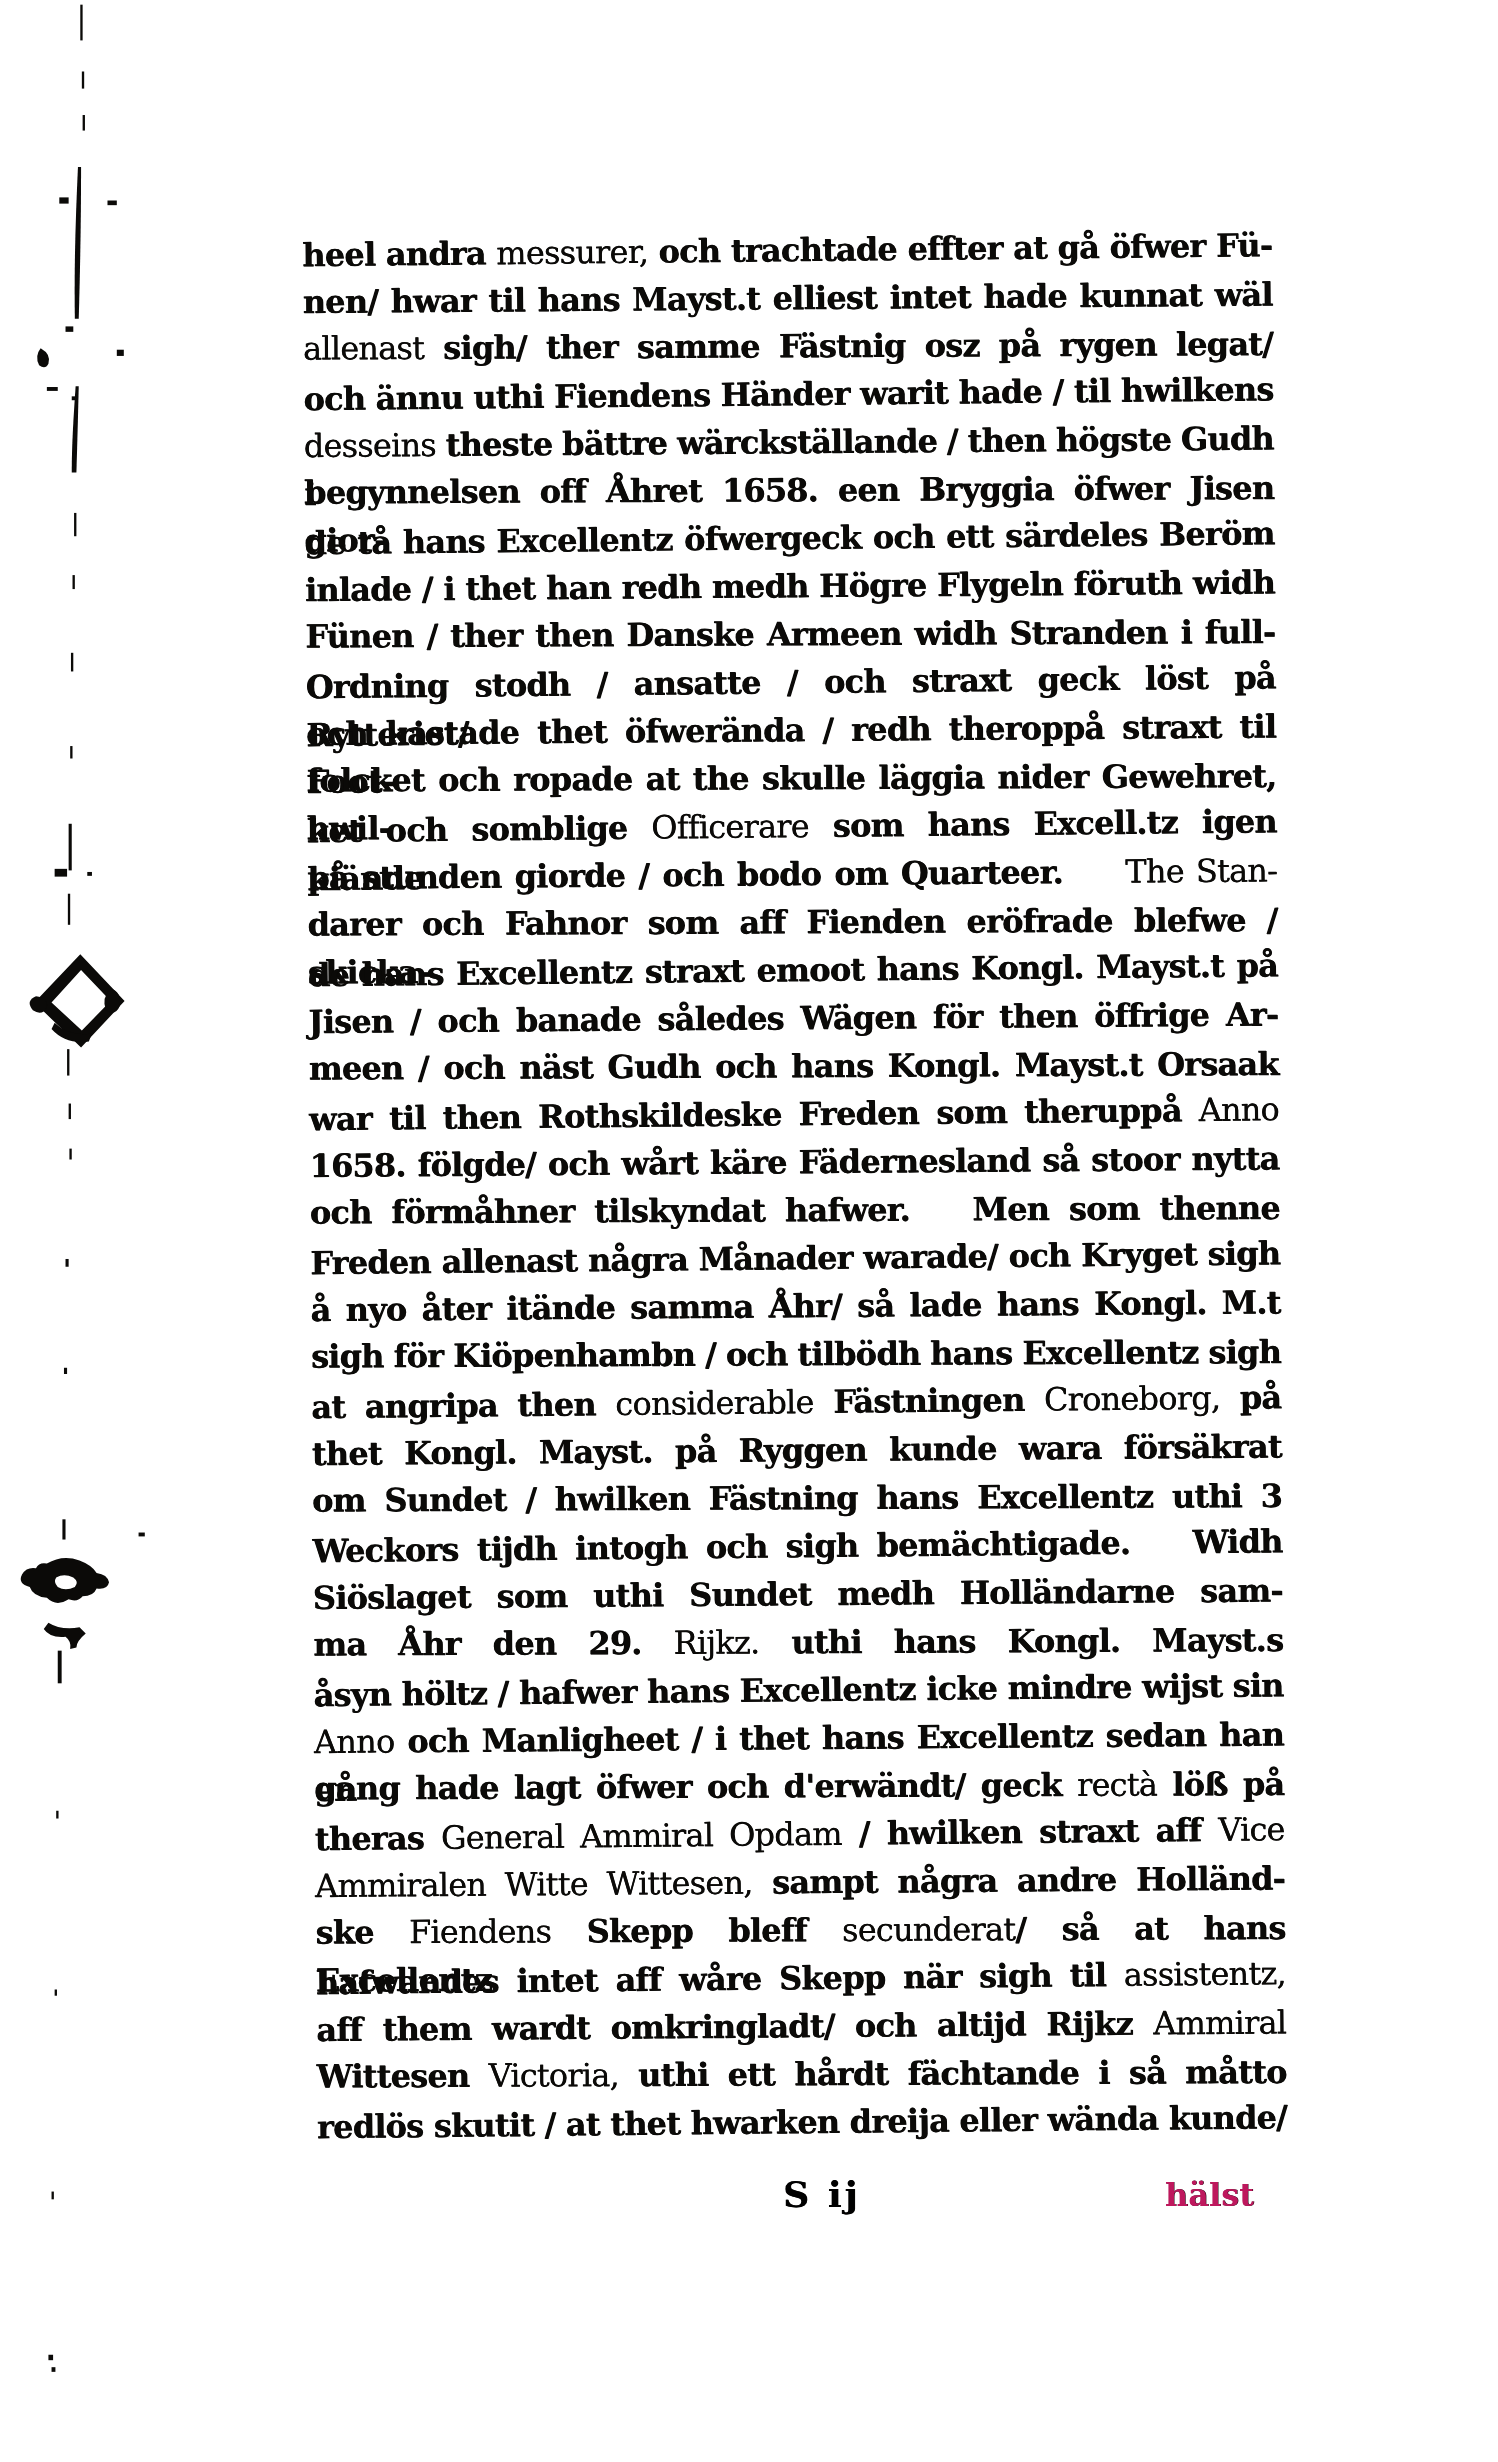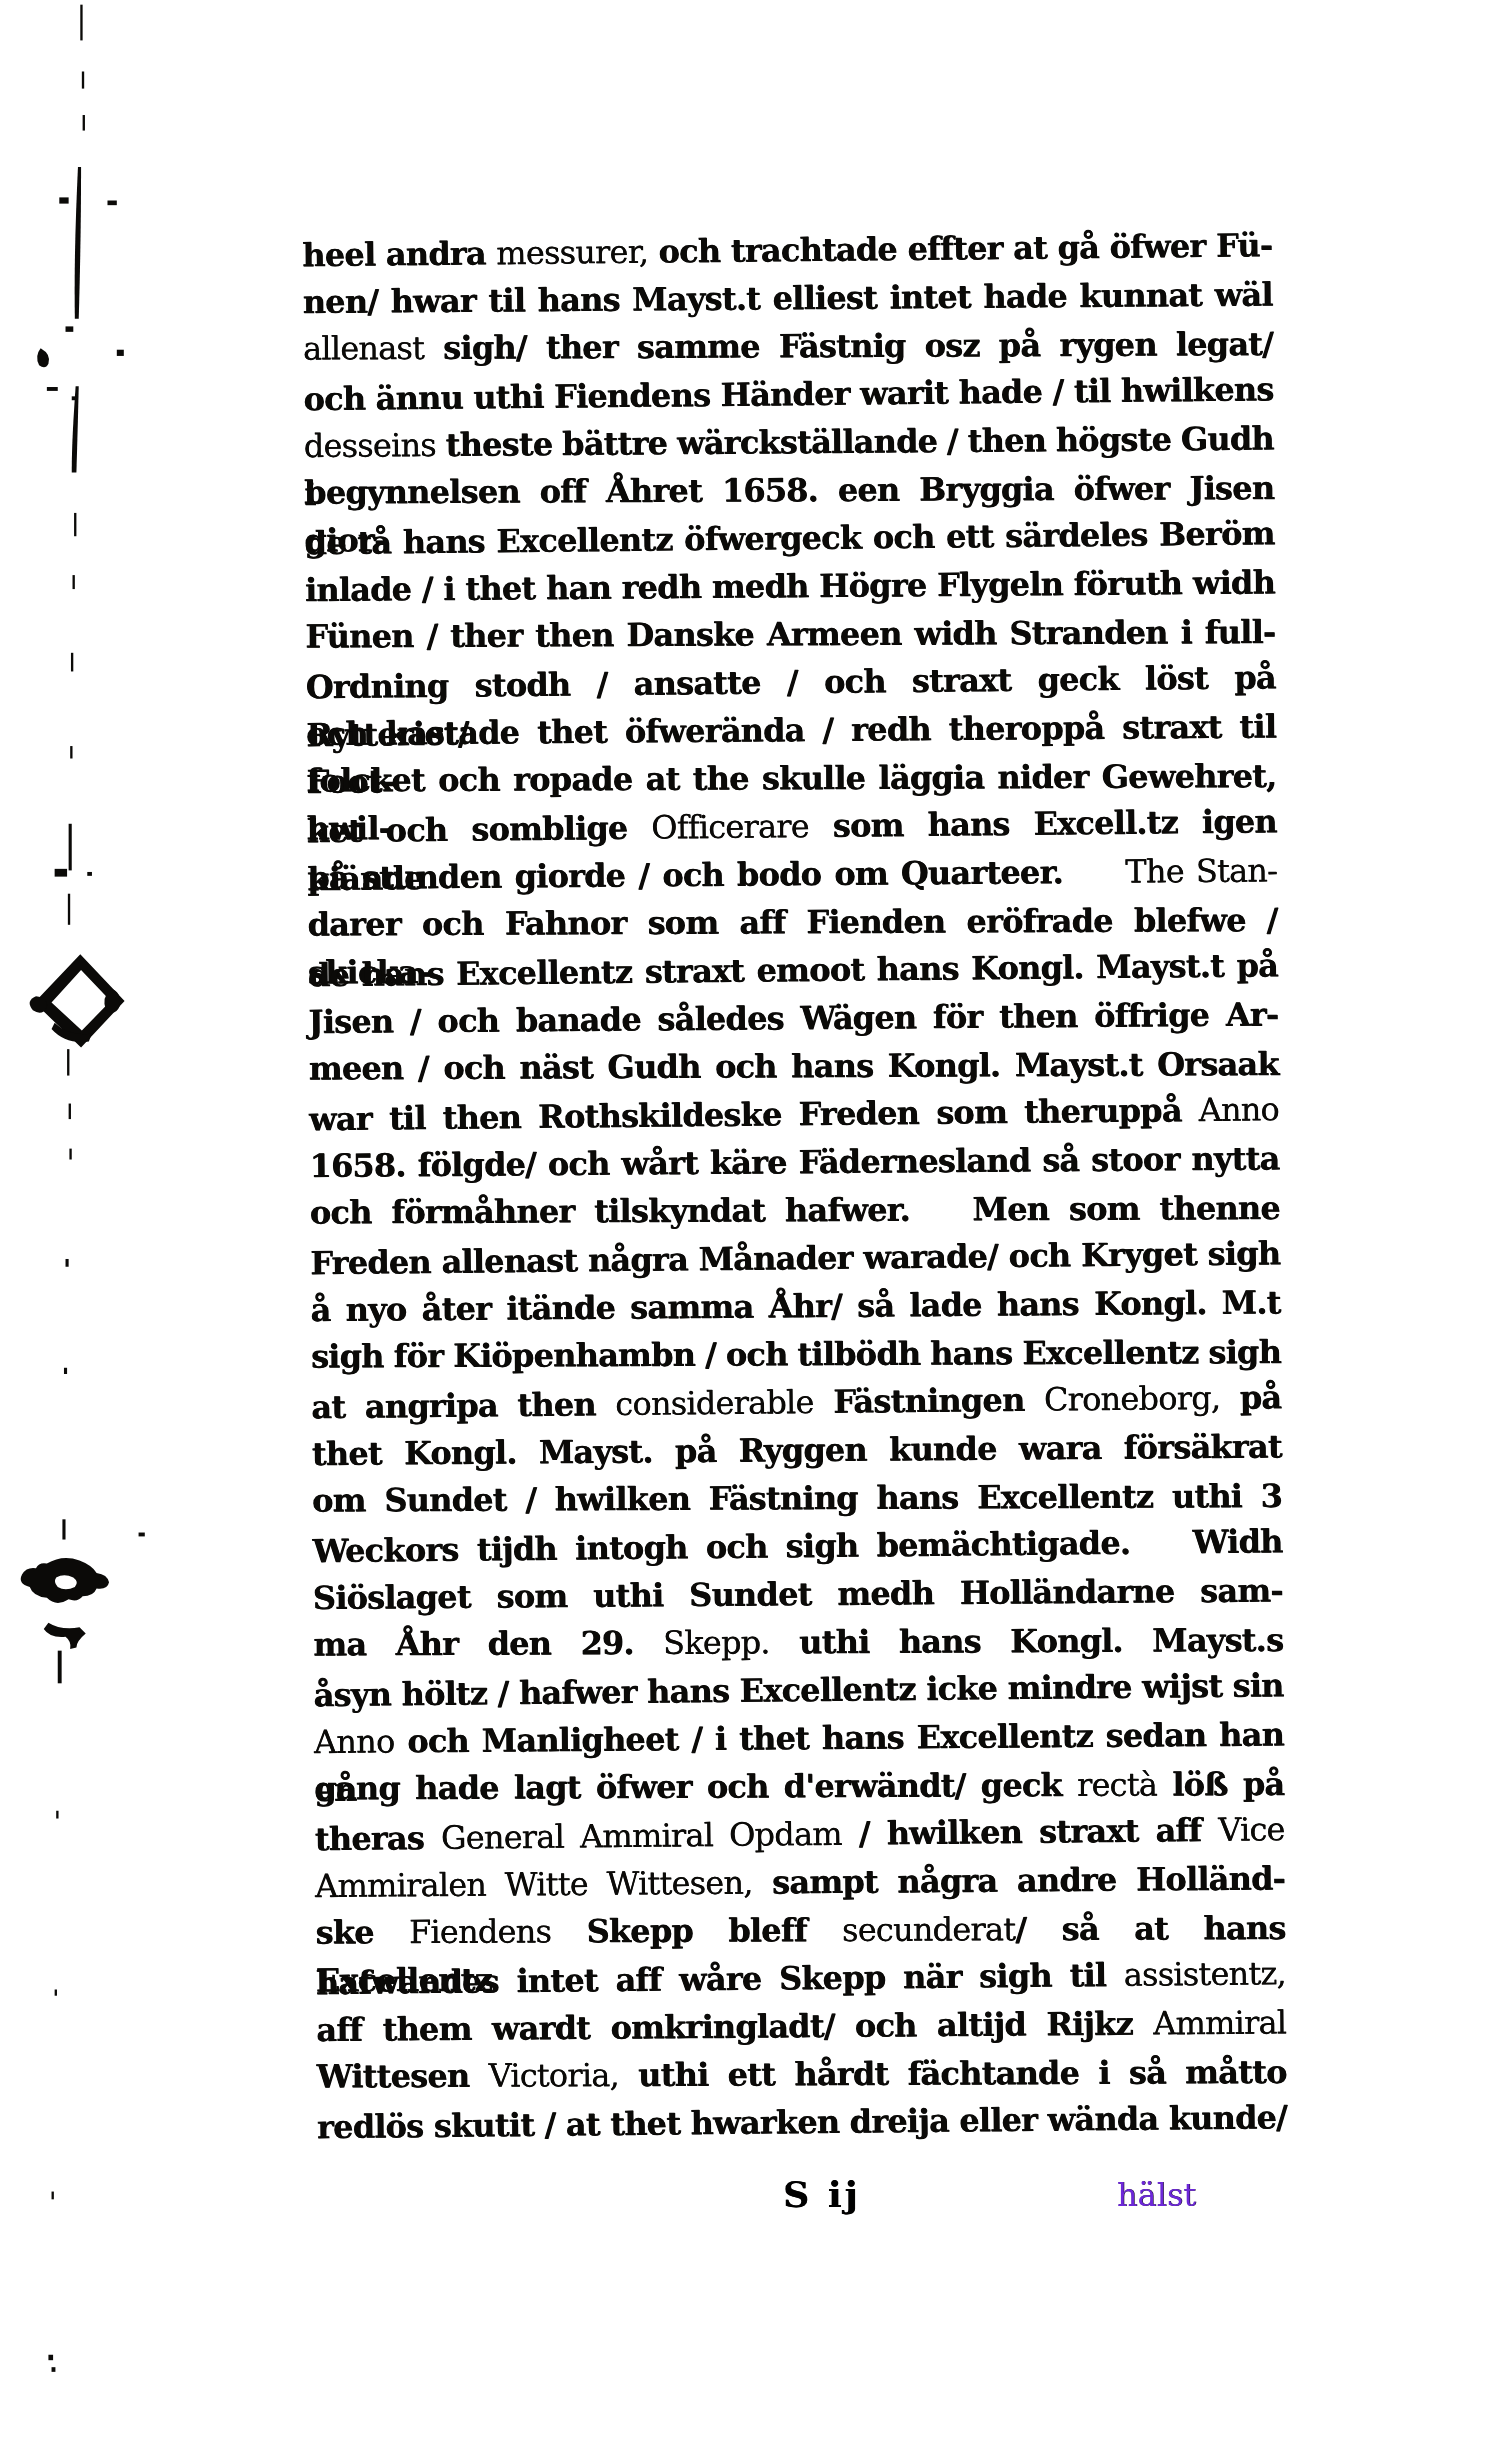--- a/index.html
+++ b/index.html
@@ -46,23 +46,23 @@
     text-shadow:0.3px 0.2px 0 #0b0a08;
   }
   .signature{
     position:absolute;left:783px;top:2173px;
     font-size:36px;color:#000000;
     font-family:"DejaVu Serif", serif;font-weight:700;
     text-shadow:0.5px 0.3px 0 #0b0a08;
     letter-spacing:3.1px;
   }
   .catchword{
-    position:absolute;left:1117px;top:2176px;
-    font-size:32px;color:#6d28d9;
-    font-family:"DejaVu Serif", serif;font-weight:400;
+    position:absolute;left:1165px;top:2176px;
+    font-size:32px;color:#be185d;
+    font-family:"DejaVu Serif", serif;font-weight:700;
     text-shadow:0.5px 0.3px 0 #0b0a08;
   }
   .gutter{position:absolute;left:0;top:0;}
 </style>
 </head>
 <body>
 
 <div class="page">
 
   <svg class="gutter" width="187" height="2462" viewBox="0 0 240 3168" aria-hidden="true">
@@ -142,21 +142,21 @@
       <div class="line"><span class="fraktur">1658. fölgde/  och wårt käre Fädernesland så stoor nytta</span></div>
       <div class="line"><span class="fraktur">och förmåhner tilskyndat hafwer.</span><span class="fraktur">  </span><span class="fraktur">Men som thenne</span></div>
       <div class="line"><span class="fraktur">Freden allenast några Månader warade/  och Kryget sigh</span></div>
       <div class="line"><span class="fraktur">å nyo åter itände samma Åhr/ så lade hans Kongl. M.t</span></div>
       <div class="line"><span class="fraktur">sigh för Kiöpenhambn /  och tilbödh hans Excellentz sigh</span></div>
       <div class="line"><span class="fraktur">at angripa then </span><span class="antiqua">considerable</span><span class="fraktur"> Fästningen </span><span class="antiqua">Croneborg,</span><span class="fraktur"> på</span></div>
       <div class="line"><span class="fraktur">thet Kongl. Mayst. på Ryggen kunde wara försäkrat</span></div>
       <div class="line"><span class="fraktur">om Sundet /  hwilken Fästning hans Excellentz uthi 3</span></div>
       <div class="line"><span class="fraktur">Weckors tijdh intogh och sigh bemächtigade.</span><span class="fraktur">  </span><span class="fraktur">Widh</span></div>
       <div class="line"><span class="fraktur">Siöslaget som uthi Sundet medh Holländarne sam-</span></div>
-      <div class="line"><span class="fraktur">ma Åhr den 29. </span><span class="antiqua">Skepp.</span><span class="fraktur"> uthi hans Kongl. Mayst.s</span></div>
+      <div class="line"><span class="fraktur">ma Åhr den 29. </span><span class="antiqua">Rijkz.</span><span class="fraktur"> uthi hans Kongl. Mayst.s</span></div>
       <div class="line"><span class="fraktur">åsyn höltz /  hafwer hans Excellentz icke mindre wijst sin</span></div>
       <div class="line"><span class="antiqua">Anno</span><span class="fraktur"> och Manligheet / i thet hans Excellentz sedan han en</span></div>
       <div class="line"><span class="fraktur">gång hade lagt öfwer och d'erwändt/  geck </span><span class="antiqua-italic">rectà</span><span class="fraktur"> löß på</span></div>
       <div class="line"><span class="fraktur">theras </span><span class="antiqua">General Ammiral Opdam</span><span class="fraktur"> / hwilken straxt aff </span><span class="antiqua">Vice</span></div>
       <div class="line"><span class="antiqua">Ammiralen Witte Wittesen,</span><span class="fraktur"> sampt några andre Holländ-</span></div>
       <div class="line"><span class="fraktur">ske </span><span class="antiqua">Fiendens</span><span class="fraktur"> Skepp bleff </span><span class="antiqua">secunderat</span><span class="fraktur">/ så at hans Excellentz</span></div>
       <div class="line"><span class="fraktur">hafwandes intet aff wåre Skepp när sigh til </span><span class="antiqua">assistentz,</span></div>
       <div class="line"><span class="fraktur">aff them  wardt  omkringladt/  och altijd Rijkz </span><span class="antiqua">Ammiral</span></div>
       <div class="line"><span class="fraktur">Wittesen </span><span class="antiqua">Victoria,</span><span class="fraktur">  uthi ett hårdt fächtande i så måtto</span></div>
       <div class="line"><span class="fraktur">redlös skutit /  at thet hwarken dreija eller wända kunde/</span></div>

